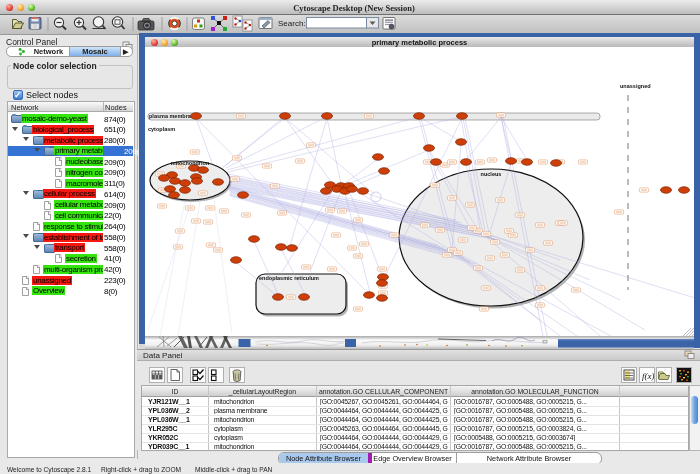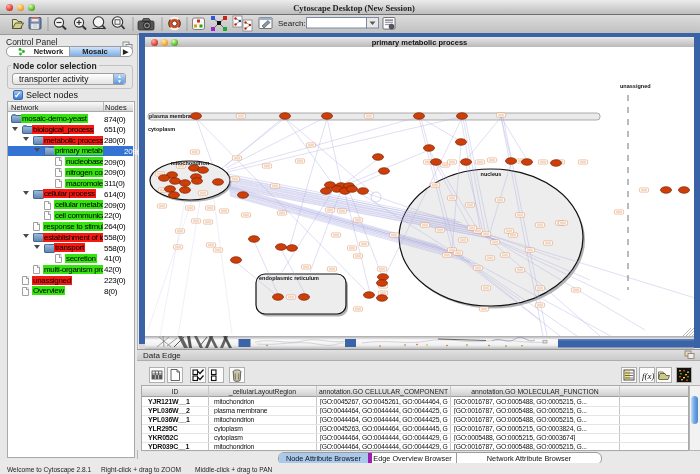--- a/index.html
+++ b/index.html
@@ -188,21 +188,20 @@
           <circle cx="5.5" cy="4.5" r="1.4" fill="#2ab52a"></circle>
           <circle cx="2.5" cy="7" r="1.4" fill="#2ab52a"></circle>
           <line x1="2" y1="2.5" x2="5.5" y2="4.5" stroke="#2ab52a" stroke-width="0.6"></line>
           <line x1="2.5" y1="7" x2="5.5" y2="4.5" stroke="#2ab52a" stroke-width="0.6"></line>
         </svg><span style="padding-left:9px;">Network</span></div>
     <div class="abs" id="tab-mosaic">Mosaic</div>
     <div class="abs" id="tab-arr">▶</div>
   </div>
   <div class="abs" id="grpbox"></div>
   <div class="abs" id="grplabel">Node color selection</div>
-  <div class="abs" id="combo"><span>transporter activity</span><div class="abs" id="combobtn">▲<br>▼</div></div>
   <div class="abs" id="chk">✓</div>
   <div class="abs" id="chklabel">Select nodes</div>
   <div class="abs" id="treebox">
     <div class="abs" id="treehead">
         <span style="position:absolute;left:3px;top:1px;">Network</span>
         <span style="position:absolute;left:97px;top:1px;">Nodes</span>
         <div style="position:absolute;left:95px;top:0;width:1px;height:9px;background:#b5b5b5;"></div>
       </div>
     <div class="trow abs" style="top:11.4px;">
         <div class="fold" style="left:3px;"></div>
@@ -665,21 +664,21 @@
 <text x="114.0" y="233.0" font-size="5.5" font-weight="bold" fill="#111" font-family="Liberation Sans,sans-serif">endoplasmic reticulum</text>
 <line x1="537.0" y1="290.0" x2="546.0" y2="281.0" stroke="#aaa" stroke-width="0.8"></line>
 <line x1="540.0" y1="290.0" x2="549.0" y2="281.0" stroke="#aaa" stroke-width="0.8"></line>
 <line x1="543.0" y1="290.0" x2="552.0" y2="281.0" stroke="#aaa" stroke-width="0.8"></line>
 <line x1="546.0" y1="290.0" x2="555.0" y2="281.0" stroke="#aaa" stroke-width="0.8"></line>
 </svg>
     </div>
 </div>
 <div class="abs" id="dpanel">
   <div class="abs" id="dptitle">
-      <span style="position:absolute;left:6px;top:1.5px;">Data Edge</span>
+      <span style="position:absolute;left:6px;top:1.5px;">Data Panel</span>
       <svg width="12" height="10" style="position:absolute;right:4px;top:1px;">
         <rect x="1" y="1" width="6" height="5" fill="#e8dcae" stroke="#877" stroke-width="0.8"></rect>
         <rect x="4" y="3.5" width="6" height="5" fill="#eee" stroke="#877" stroke-width="0.8"></rect>
       </svg>
     </div>
   <div class="abs" id="dtoolbar">
 <div class="dico" style="left:8px;"><svg width="14" height="14">
           <rect x="2" y="3" width="10" height="8" fill="#eee" stroke="#444" stroke-width="0.8"></rect>
           <line x1="2" y1="6" x2="12" y2="6" stroke="#444" stroke-width="0.8"></line>
           <line x1="5.3" y1="3" x2="5.3" y2="11" stroke="#444" stroke-width="0.8"></line>

